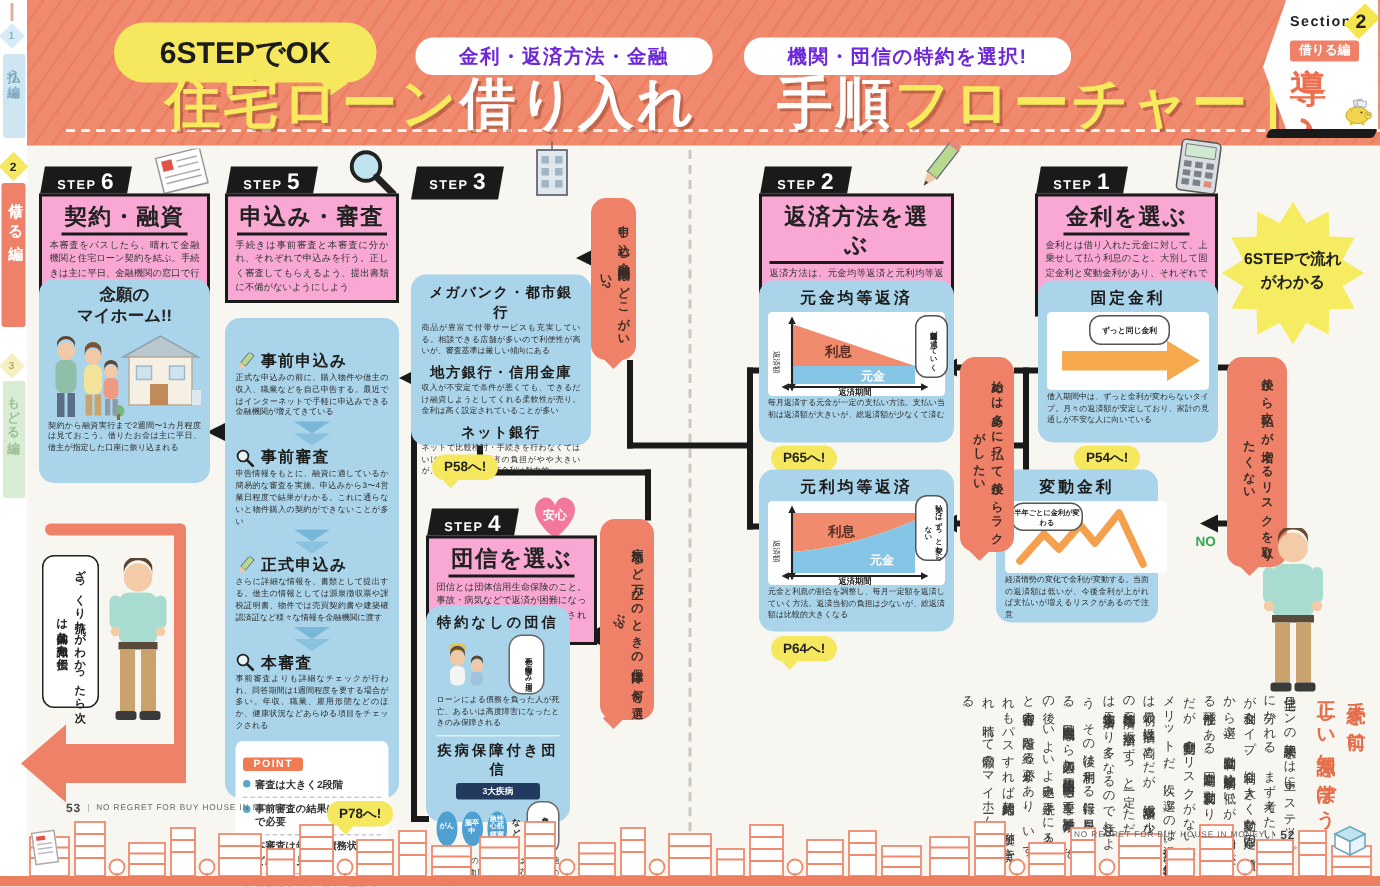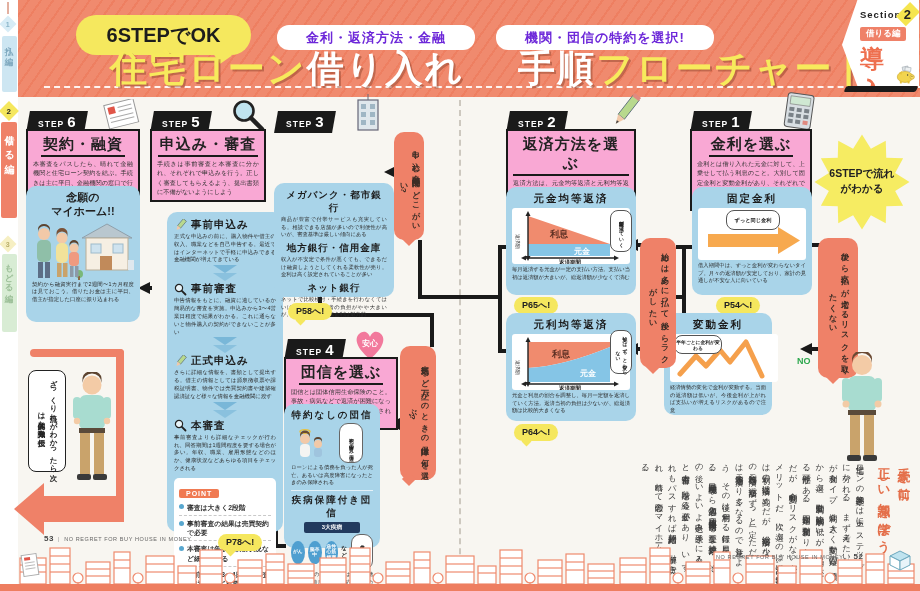--- a/index.html
+++ b/index.html
@@ -235,21 +235,21 @@
       </div>
     </div>
   <svg class="abs" style="left:230px;top:97px;" width="36" height="36" viewBox="0 0 36 36">
     <circle cx="14" cy="14" r="9.5" fill="#bfe3ef" stroke="#222" stroke-width="2.6"></circle>
     <line x1="21" y1="21" x2="32" y2="32" stroke="#222" stroke-width="4.5" stroke-linecap="round"></line>
   </svg>
   <div class="tbox" style="left:150px;top:129px;width:116px;">
     <h3>申込み・審査</h3>
     <div class="tdesc">手続きは事前審査と本審査に分かれ、それぞれで申込みを行う。正しく審査してもらえるよう、提出書類に不備がないようにしよう</div>
   </div>
-  <div class="bbox" style="left:150px;top:212px;width:116px;height:320px;padding:6px 7px;margin-left:17px;">
+  <div class="bbox" style="left:150px;top:212px;width:116px;height:320px;padding:22px 7px;">
     <div style="display:flex;align-items:center;gap:4px;">
       <svg width="13" height="13" viewBox="0 0 13 13">
           <g transform="rotate(40 6 6)">
             <rect x="4.5" y="-1" width="4" height="9" fill="#b8d98d" stroke="#567" stroke-width=".6"></rect>
             <polygon points="4.5,8 8.5,8 6.5,12" fill="#f2c9a8"></polygon>
           </g>
         </svg>
       <span class="bname" style="letter-spacing:1px;">事前申込み</span>
     </div>
     <div class="bdesc" style="font-size:5.4px;margin-top:1px;">正式な申込みの前に、購入物件や借主の収入、職業などを自己申告する。最近ではインターネットで手軽に申込みできる金融機関が増えてきている</div>

